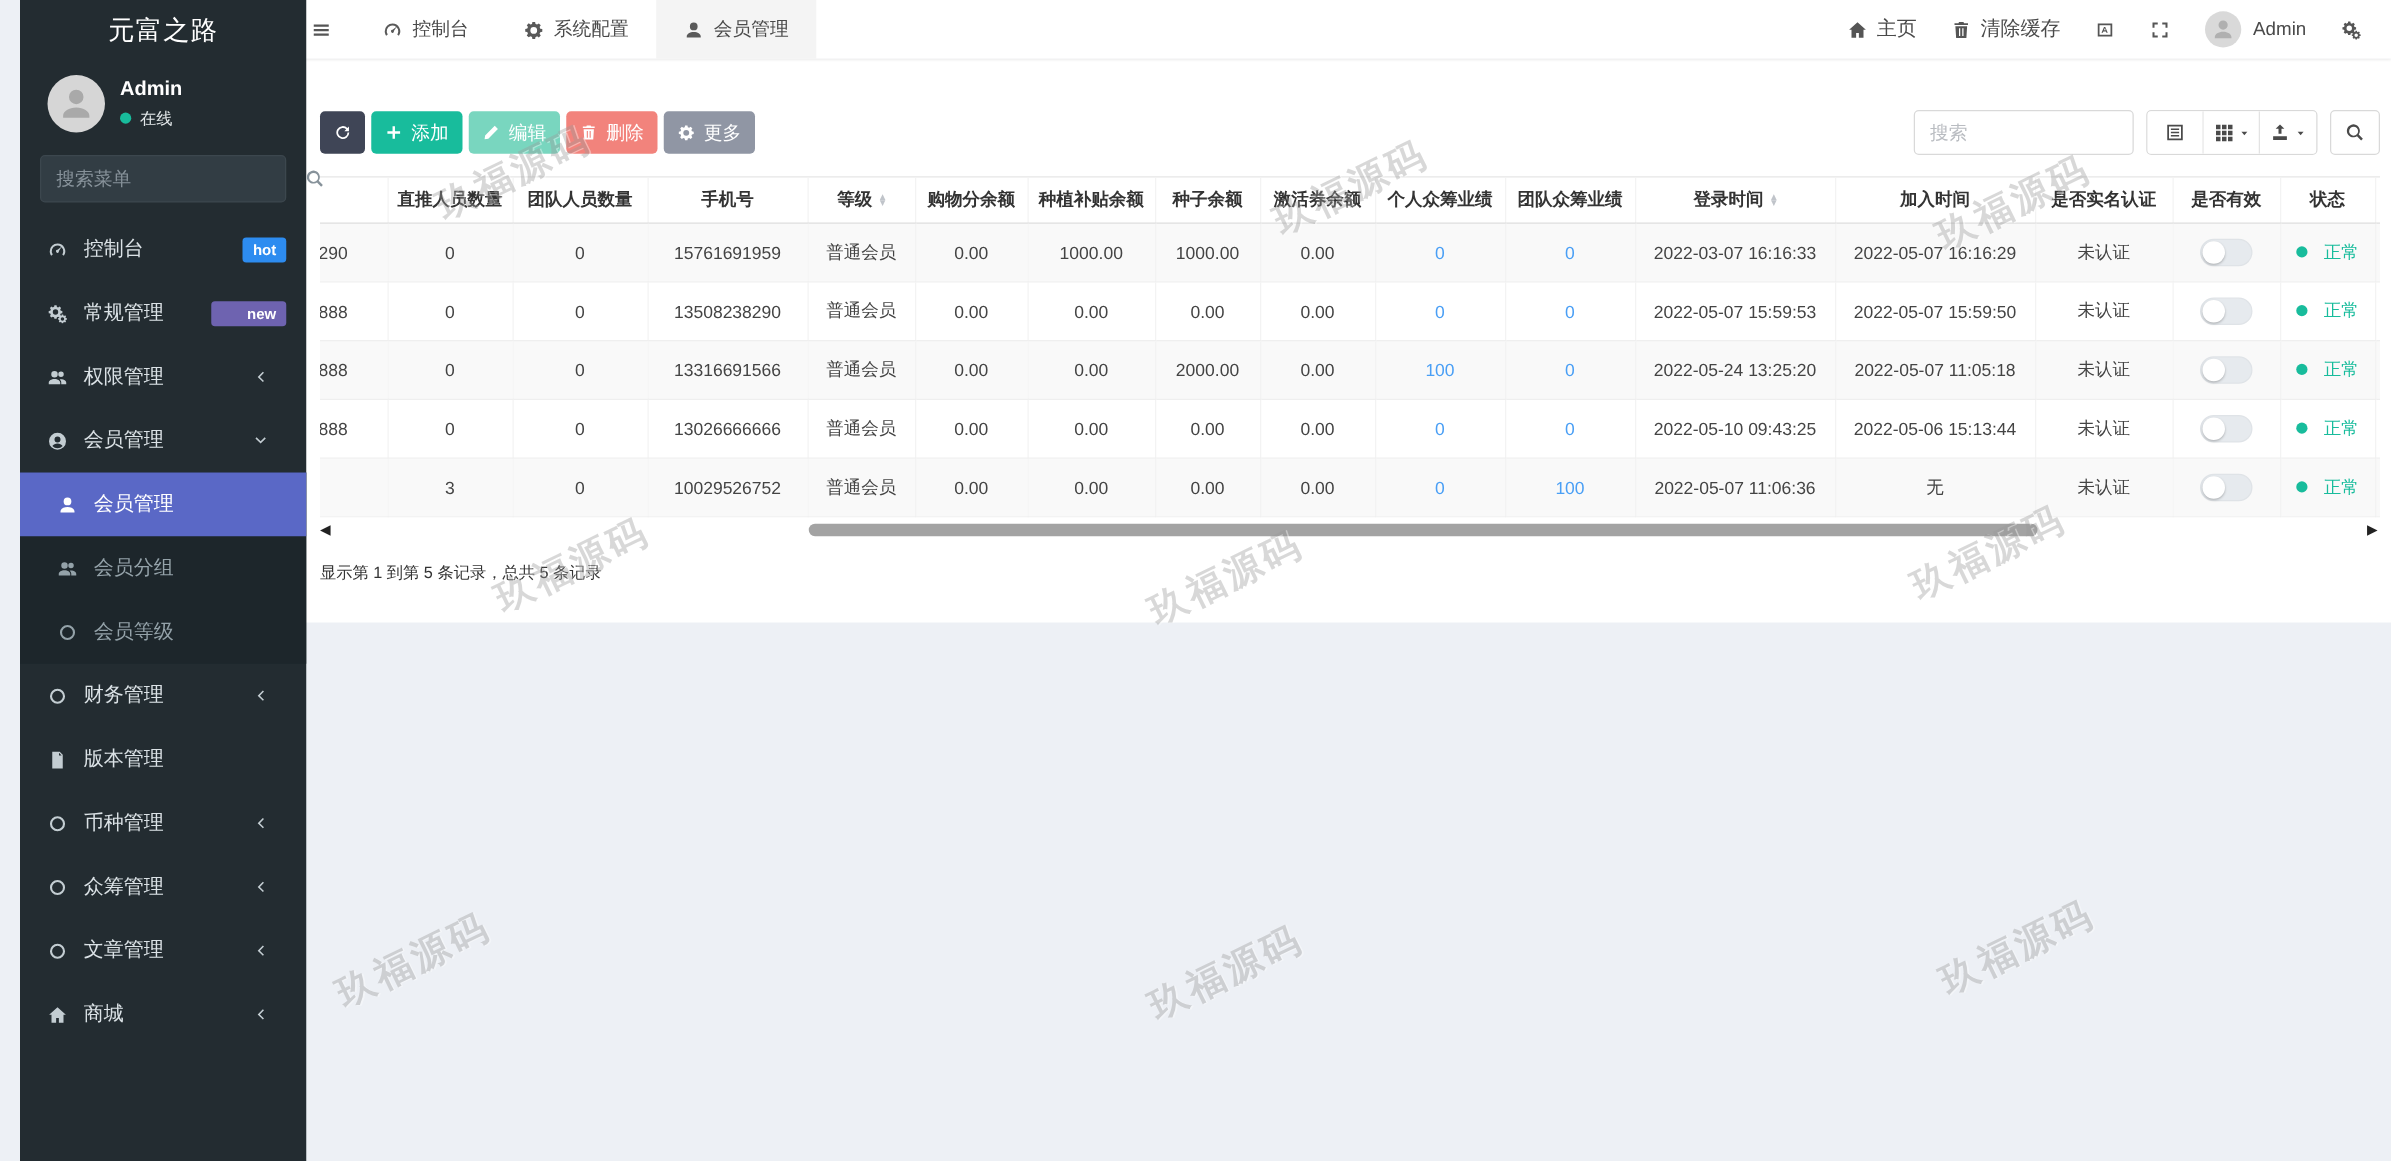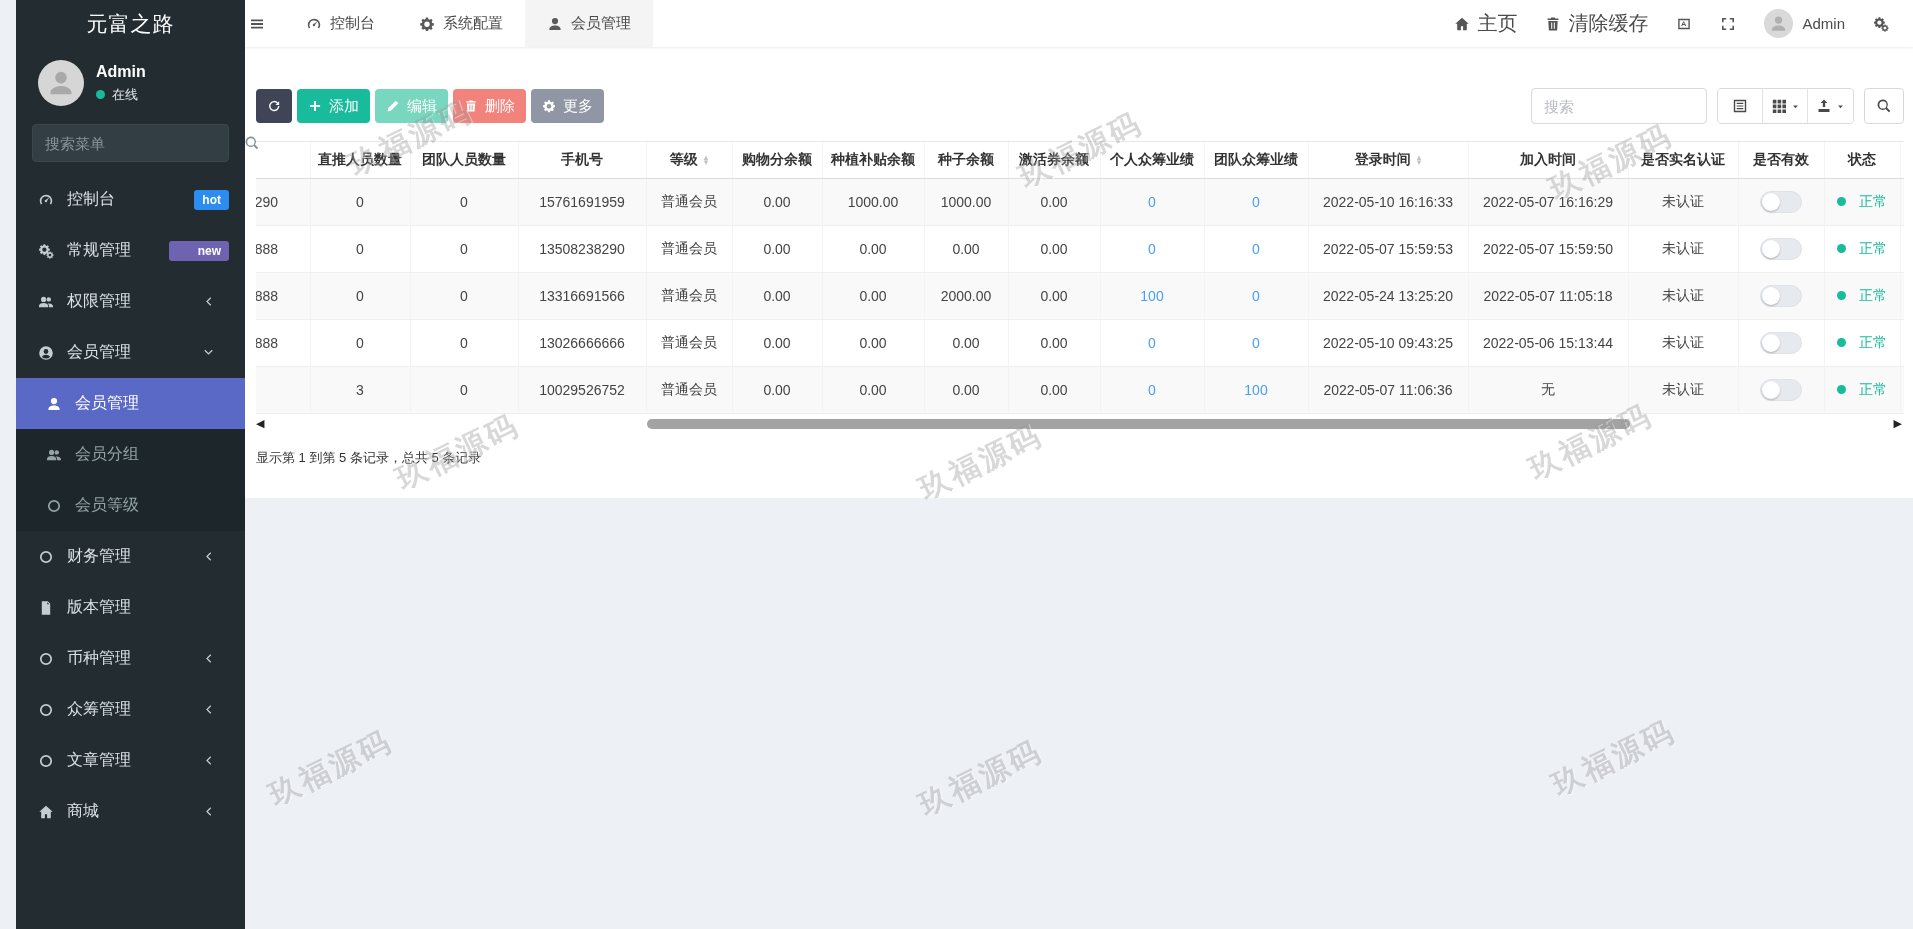--- a/index.html
+++ b/index.html
@@ -45,21 +45,21 @@
   .navbar { position:absolute; left:229px; top:0; right:0; height:47px; background:#fff;
     display:flex; align-items:stretch; box-shadow:0 1px 2px rgba(0,0,0,.08); z-index:4; }
   .nav-left { display:flex; align-items:stretch; }
   .nav-burger { width:55px; display:flex; align-items:center; justify-content:center;
     color:#555; cursor:pointer; }
   .nav-tab { display:flex; align-items:center; gap:8px; padding:0 22px; font-size:15px;
     color:#4a4a4a; cursor:pointer; }
   .nav-tab .ic { color:#5a5a5a; }
   .nav-tab.active { background:#f4f4f4; }
   .nav-right { margin-left:auto; display:flex; align-items:center; padding-right:10px; }
-  .nav-link { display:flex; align-items:center; gap:7px; font-size:20px; color:#4a4a4a;
+  .nav-link { display:flex; align-items:center; gap:7px; font-size:16px; color:#4a4a4a;
     padding:0 14px; cursor:pointer; }
   .nav-link .ic { color:#555; }
   .nav-admin { display:flex; align-items:center; gap:9px; padding:0 14px; font-size:15px; color:#4a4a4a; cursor:pointer; }
   .avatar-sm { width:29px; height:29px; border-radius:50%; background:#d9d9d9; color:#b0b0b0;
     display:flex; align-items:center; justify-content:center; }
   .avatar-sm svg { width:19px; height:19px; }
 
   
   .panel { position:absolute; left:229px; top:47px; right:0; height:451px; background:#fff; padding:0 9px 0 27px; }
   .toolbar { display:flex; align-items:center; justify-content:space-between; padding-top:41px; }
@@ -530,21 +530,21 @@
             <td>0</td>
             <td>0</td>
             <td>15761691959</td>
             <td>普通会员</td>
             <td>0.00</td>
             <td>1000.00</td>
             <td>1000.00</td>
             <td>0.00</td>
             <td><span class="cell-link" style="color: rgb(74, 159, 245);">0</span></td>
             <td><span class="cell-link" style="color: rgb(74, 159, 245);">0</span></td>
-            <td>2022-05-10 16:16:33</td>
+            <td>2022-03-07 16:16:33</td>
             <td>2022-05-07 16:16:29</td>
             <td>未认证</td>
             <td>
               <div class="switch">
                 <div class="knob"></div>
               </div>
             </td>
             <td>
               <div class="status-cell" style="color: rgb(24, 188, 156);">
                 <span class="dot" style="background: rgb(24, 188, 156);"></span>

